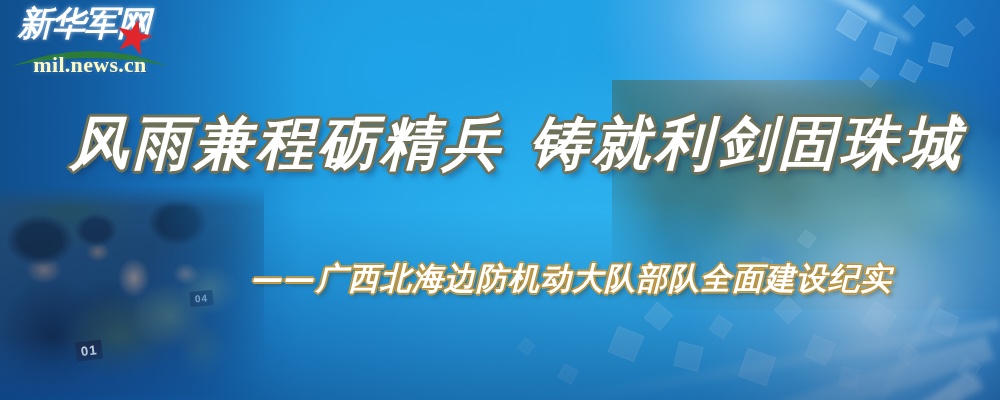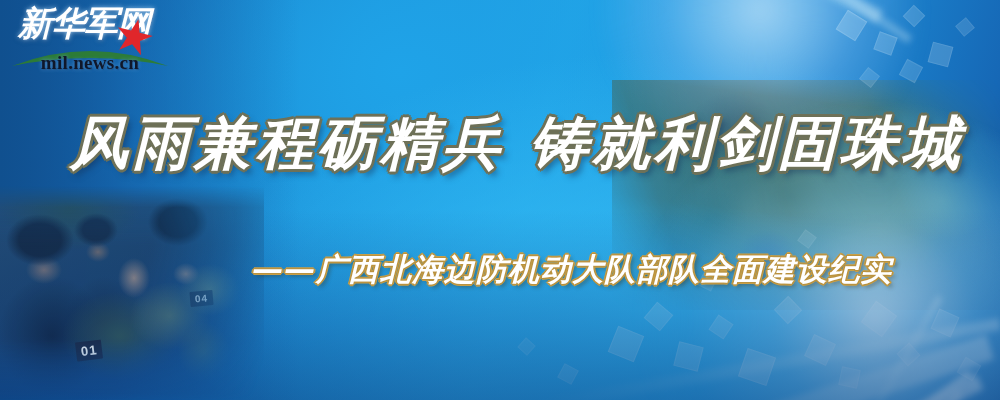--- a/index.html
+++ b/index.html
@@ -216,23 +216,23 @@
     width: 160px;
     height: 26px;
   }
   .logo-url {
     position: absolute;
     left: 0;
     top: 48px;
     width: 160px;
     text-align: center;
     font-family: "Liberation Serif", serif;
-    font-size: 19px;
-    font-weight: bold;
-    color: #0f172a;
+    font-size: 22px;
+    font-weight: bold;
+    color: #fef9c3;
     text-shadow: 0 0 4px rgba(90,160,220,0.9), 1px 1px 1px rgba(20,60,110,0.7);
     letter-spacing: 0.3px;
   }
 
   
   .headline {
     position: absolute;
     left: 70px;
     top: 113px;
     width: 890px;
@@ -248,21 +248,21 @@
       -2px -2px 0 #6e7158, 2px -2px 0 #6e7158, -2px 2px 0 #6e7158, 2px 2px 0 #6e7158,
       -3px 0 0 #6e7158, 3px 0 0 #6e7158, 0 -3px 0 #6e7158, 0 3px 0 #6e7158,
       4px 5px 6px rgba(20,50,90,0.55);
   }
   .headline .gap { display: inline-block; width: 26px; }
 
   
   .subtitle {
     position: absolute;
     left: 252px;
-    top: 249px;
+    top: 258px;
     font-family: "DejaVu Serif", "Liberation Serif", serif;
     font-size: 31px;
     font-weight: bold;
     font-style: italic;
     color: #ffffff;
     letter-spacing: 1px;
     white-space: nowrap;
     text-shadow:
       -1px -1px 0 #b9923f, 1px -1px 0 #b9923f, -1px 1px 0 #b9923f, 1px 1px 0 #b9923f,
       -2px 0 0 #c79f49, 2px 0 0 #c79f49, 0 -2px 0 #c79f49, 0 2px 0 #c79f49,

